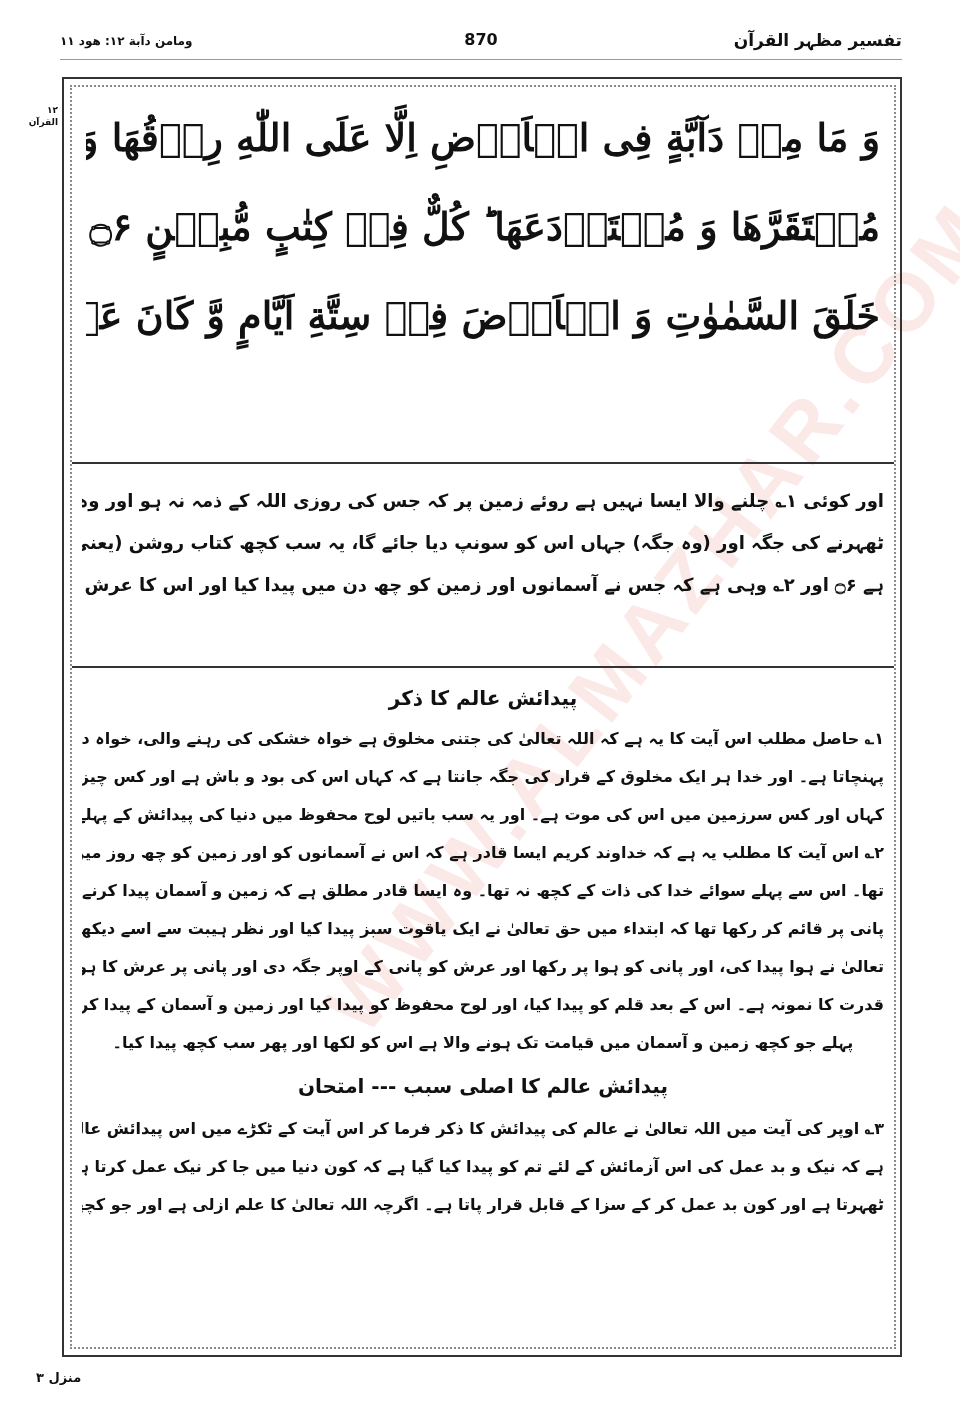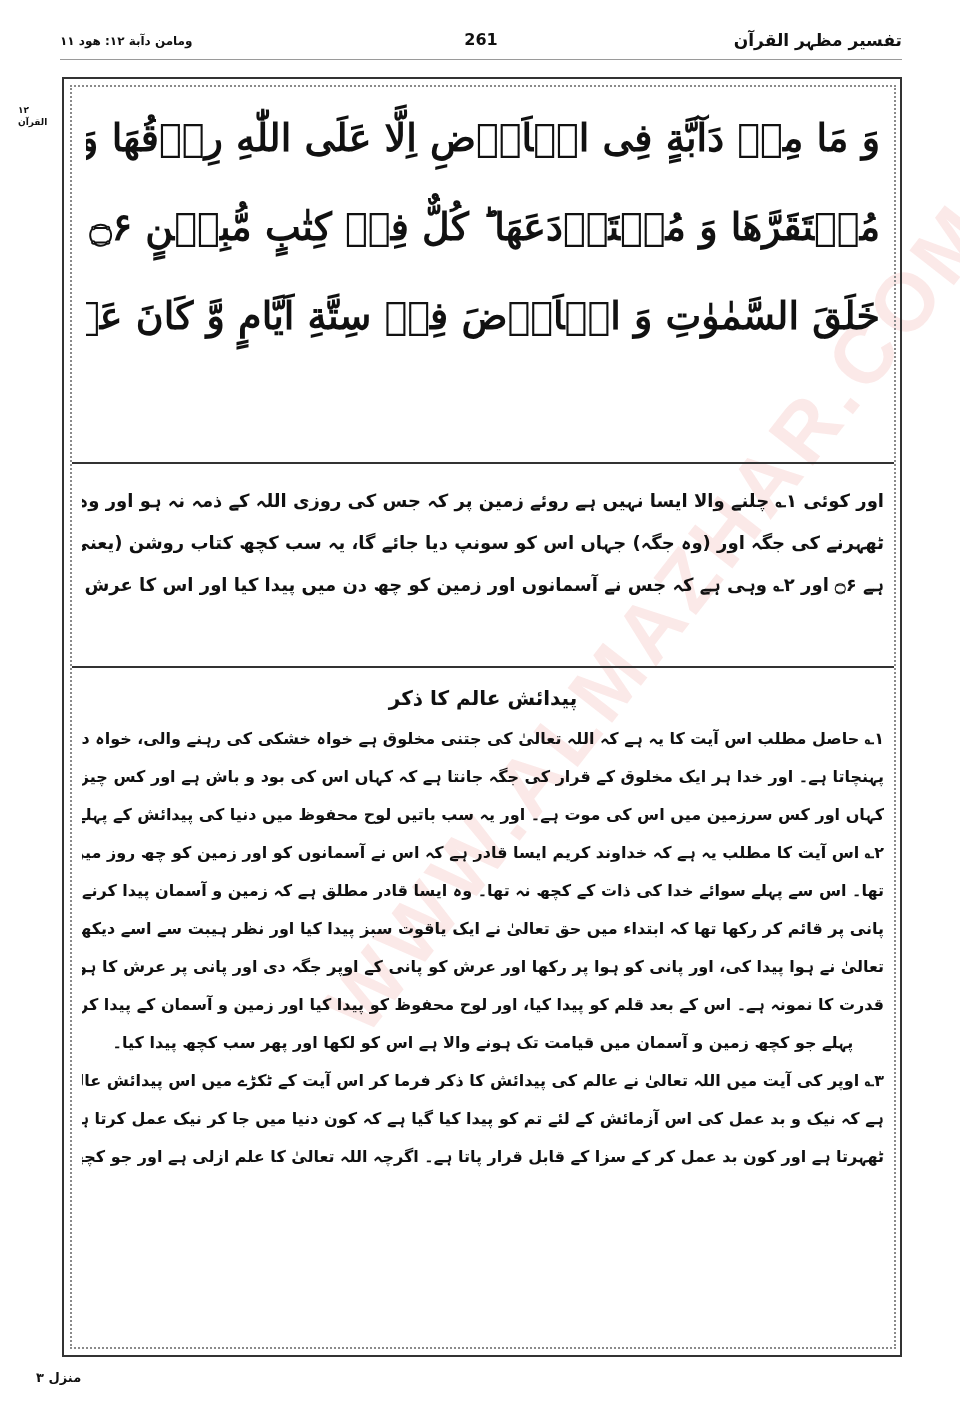--- a/index.html
+++ b/index.html
@@ -6,21 +6,21 @@
   body {
     width: 960px; height: 1416px; background: #ffffff; position: relative; overflow: hidden;
     font-family: "DejaVu Sans", sans-serif; color: #111;
   }
   .header { position: absolute; top: 28px; left: 60px; width: 842px; height: 34px; direction: rtl; }
   .header .h-right { position: absolute; right: 0; top: 2px; font-size: 17px; font-weight: bold; }
   .header .h-center { position: absolute; left: 50%; transform: translateX(-50%); top: 2px; font-size: 16px; font-weight: bold; direction: rtl; }
   .header .h-left { position: absolute; left: 0; top: 6px; font-size: 12px; font-weight: bold; text-align: right; }
   .header-rule { position: absolute; top: 59px; left: 60px; width: 842px; height: 1px; background: #9a9a9a; }
 
-  .juz { position: absolute; left: 18px; top: 104px; width: 40px; text-align: left; direction: rtl; font-size: 9px; font-weight: bold; line-height: 12px; }
+  .juz { position: absolute; left: 18px; top: 104px; width: 40px; text-align: right; direction: rtl; font-size: 9px; font-weight: bold; line-height: 12px; }
 
   .frame-outer { position: absolute; left: 62px; top: 77px; width: 840px; height: 1280px; border: 2px solid #333; box-sizing: border-box; }
   .frame-inner { position: absolute; left: 70px; top: 85px; width: 826px; height: 1264px; border: 2px dotted #8a8a8a; box-sizing: border-box; }
 
   .section { position: absolute; left: 72px; width: 822px; direction: rtl; box-sizing: border-box; }
   .verse { top: 87px; height: 376px; padding: 6px 14px 0 14px; }
   .verse-line { font-family: "DejaVu Serif", serif; font-weight: bold; font-size: 38px; line-height: 89px; height: 89px; text-align: justify; text-align-last: justify; white-space: nowrap; overflow: hidden; }
   .verse-line.last { text-align-last: right; }
   .divider { position: absolute; left: 72px; width: 822px; height: 2px; background: #333; }
   .d1 { top: 462px; }
@@ -39,21 +39,21 @@
   .watermark { position: absolute; left: 170px; top: 620px; transform: rotate(-52deg); transform-origin: center;
     font-family: "Liberation Sans", sans-serif; font-weight: bold; font-size: 82px; color: rgba(230,120,110,0.16);
     letter-spacing: 6px; white-space: nowrap; pointer-events: none; width: 900px; text-align: center; }
   .footer { position: absolute; top: 1370px; left: 0; width: 960px; text-align: left; direction: rtl; font-size: 13px; font-weight: bold; margin-left: 36px; }
 </style>
 </head>
 <body>
 
 <div class="header">
   <span class="h-right">تفسیر مظہر القرآن</span>
-  <span class="h-center">261</span>
+  <span class="h-center">870</span>
   <span class="h-left">ومامن دآبة ۱۲: ھود ۱۱</span>
 </div>
 <div class="header-rule"></div>
 
 <div class="juz">
   <div>۱۲</div>
   <div>القرآن</div>
 </div>
 
 <div class="watermark">WWW.ALMAZHAR.COM</div>
@@ -79,18 +79,19 @@
   <div class="c-heading">پیدائش عالم کا ذکر</div>
   <div class="c-line">۱؎ حاصل مطلب اس آیت کا یہ ہے کہ اللہ تعالیٰ کی جتنی مخلوق ہے خواہ خشکی کی رہنے والی، خواہ دریا کی سب کو خدا تعالیٰ روزی</div>
   <div class="c-line">پہنچاتا ہے۔ اور خدا ہر ایک مخلوق کے قرار کی جگہ جانتا ہے کہ کہاں اس کی بود و باش ہے اور کس چیز سے اس کی پیدائش ہے، اور</div>
   <div class="c-line center">کہاں اور کس سرزمین میں اس کی موت ہے۔ اور یہ سب باتیں لوح محفوظ میں دنیا کی پیدائش کے پہلے سے موجود ہیں۔</div>
   <div class="c-line">۲؎ اس آیت کا مطلب یہ ہے کہ خداوند کریم ایسا قادر ہے کہ اس نے آسمانوں کو اور زمین کو چھ روز میں پیدا کیا۔ پہلا روز ہفتہ کا</div>
   <div class="c-line">تھا۔ اس سے پہلے سوائے خدا کی ذات کے کچھ نہ تھا۔ وہ ایسا قادر مطلق ہے کہ زمین و آسمان پیدا کرنے سے قبل اپنے عرش کو</div>
   <div class="c-line">پانی پر قائم کر رکھا تھا کہ ابتداء میں حق تعالیٰ نے ایک یاقوت سبز پیدا کیا اور نظر ہیبت سے اسے دیکھا وہ جوہر پانی ہو گیا۔ پھر اللہ</div>
   <div class="c-line">تعالیٰ نے ہوا پیدا کی، اور پانی کو ہوا پر رکھا اور عرش کو پانی کے اوپر جگہ دی اور پانی پر عرش کا ہونا اور ہوا پر پانی کا ٹھہرنا اس کی</div>
   <div class="c-line">قدرت کا نمونہ ہے۔ اس کے بعد قلم کو پیدا کیا، اور لوح محفوظ کو پیدا کیا اور زمین و آسمان کے پیدا کرنے سے پچاس ہزار برس</div>
   <div class="c-line center">پہلے جو کچھ زمین و آسمان میں قیامت تک ہونے والا ہے اس کو لکھا اور پھر سب کچھ پیدا کیا۔</div>
+  <div class="c-heading2">پیدائش عالم کا اصلی سبب --- امتحان</div>
   <div class="c-line">۳؎ اوپر کی آیت میں اللہ تعالیٰ نے عالم کی پیدائش کا ذکر فرما کر اس آیت کے ٹکڑے میں اس پیدائش عالم کا اصلی سبب ظاہر فرمایا</div>
   <div class="c-line">ہے کہ نیک و بد عمل کی اس آزمائش کے لئے تم کو پیدا کیا گیا ہے کہ کون دنیا میں جا کر نیک عمل کرتا ہے اور آخرت میں جزا کے قابل</div>
   <div class="c-line">ٹھہرتا ہے اور کون بد عمل کر کے سزا کے قابل قرار پاتا ہے۔ اگرچہ اللہ تعالیٰ کا علم ازلی ہے اور جو کچھ قیامت تک ہو گا اس کو</div>
 </div>
 
 <div class="footer">منزل ۳</div>
 
 </body></html>

